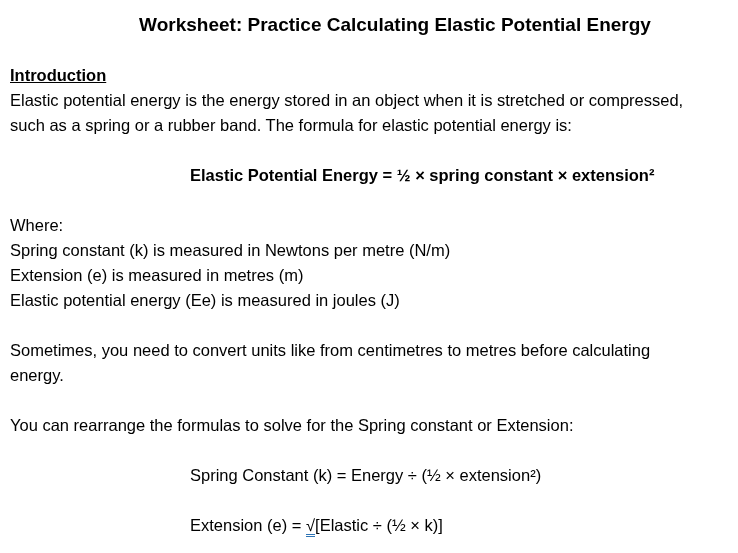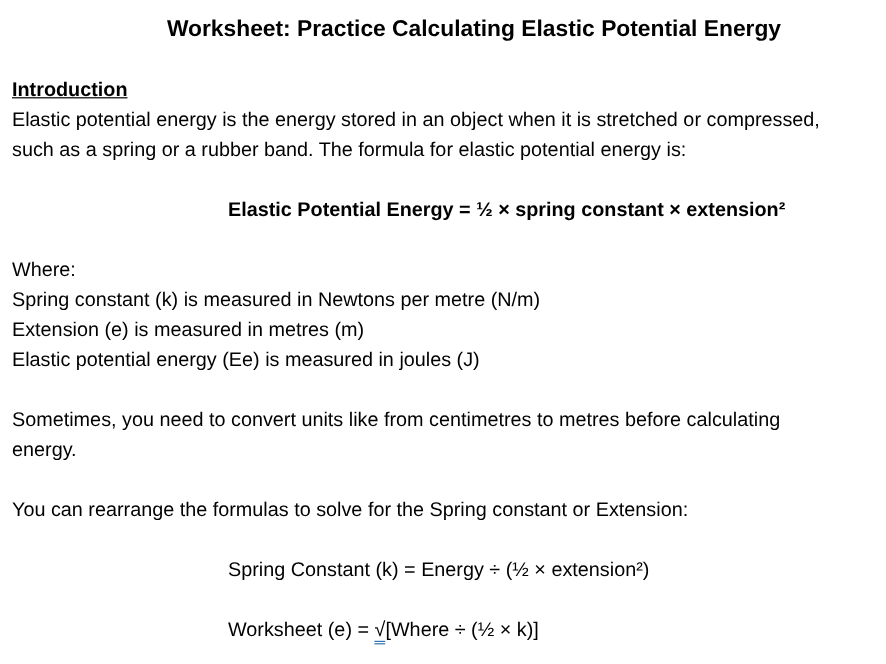--- a/index.html
+++ b/index.html
@@ -89,16 +89,16 @@
 
   <div class="line">You can rearrange the formulas to solve for the Spring constant or Extension:</div>
 
   <div class="blank"></div>
 
   <div class="line formula">Spring Constant (k) = Energy ÷ (½ × extension²)</div>
 
   <div class="blank"></div>
 
   <div class="line formula">
-    <span>Worksheet (e) = </span><span class="sqrt-mark">√</span><span>[Where ÷ (½ × k)]</span>
+    <span>Extension (e) = </span><span class="sqrt-mark">√</span><span>[Elastic ÷ (½ × k)]</span>
   </div>
 
 </div>
 
 </body></html>

